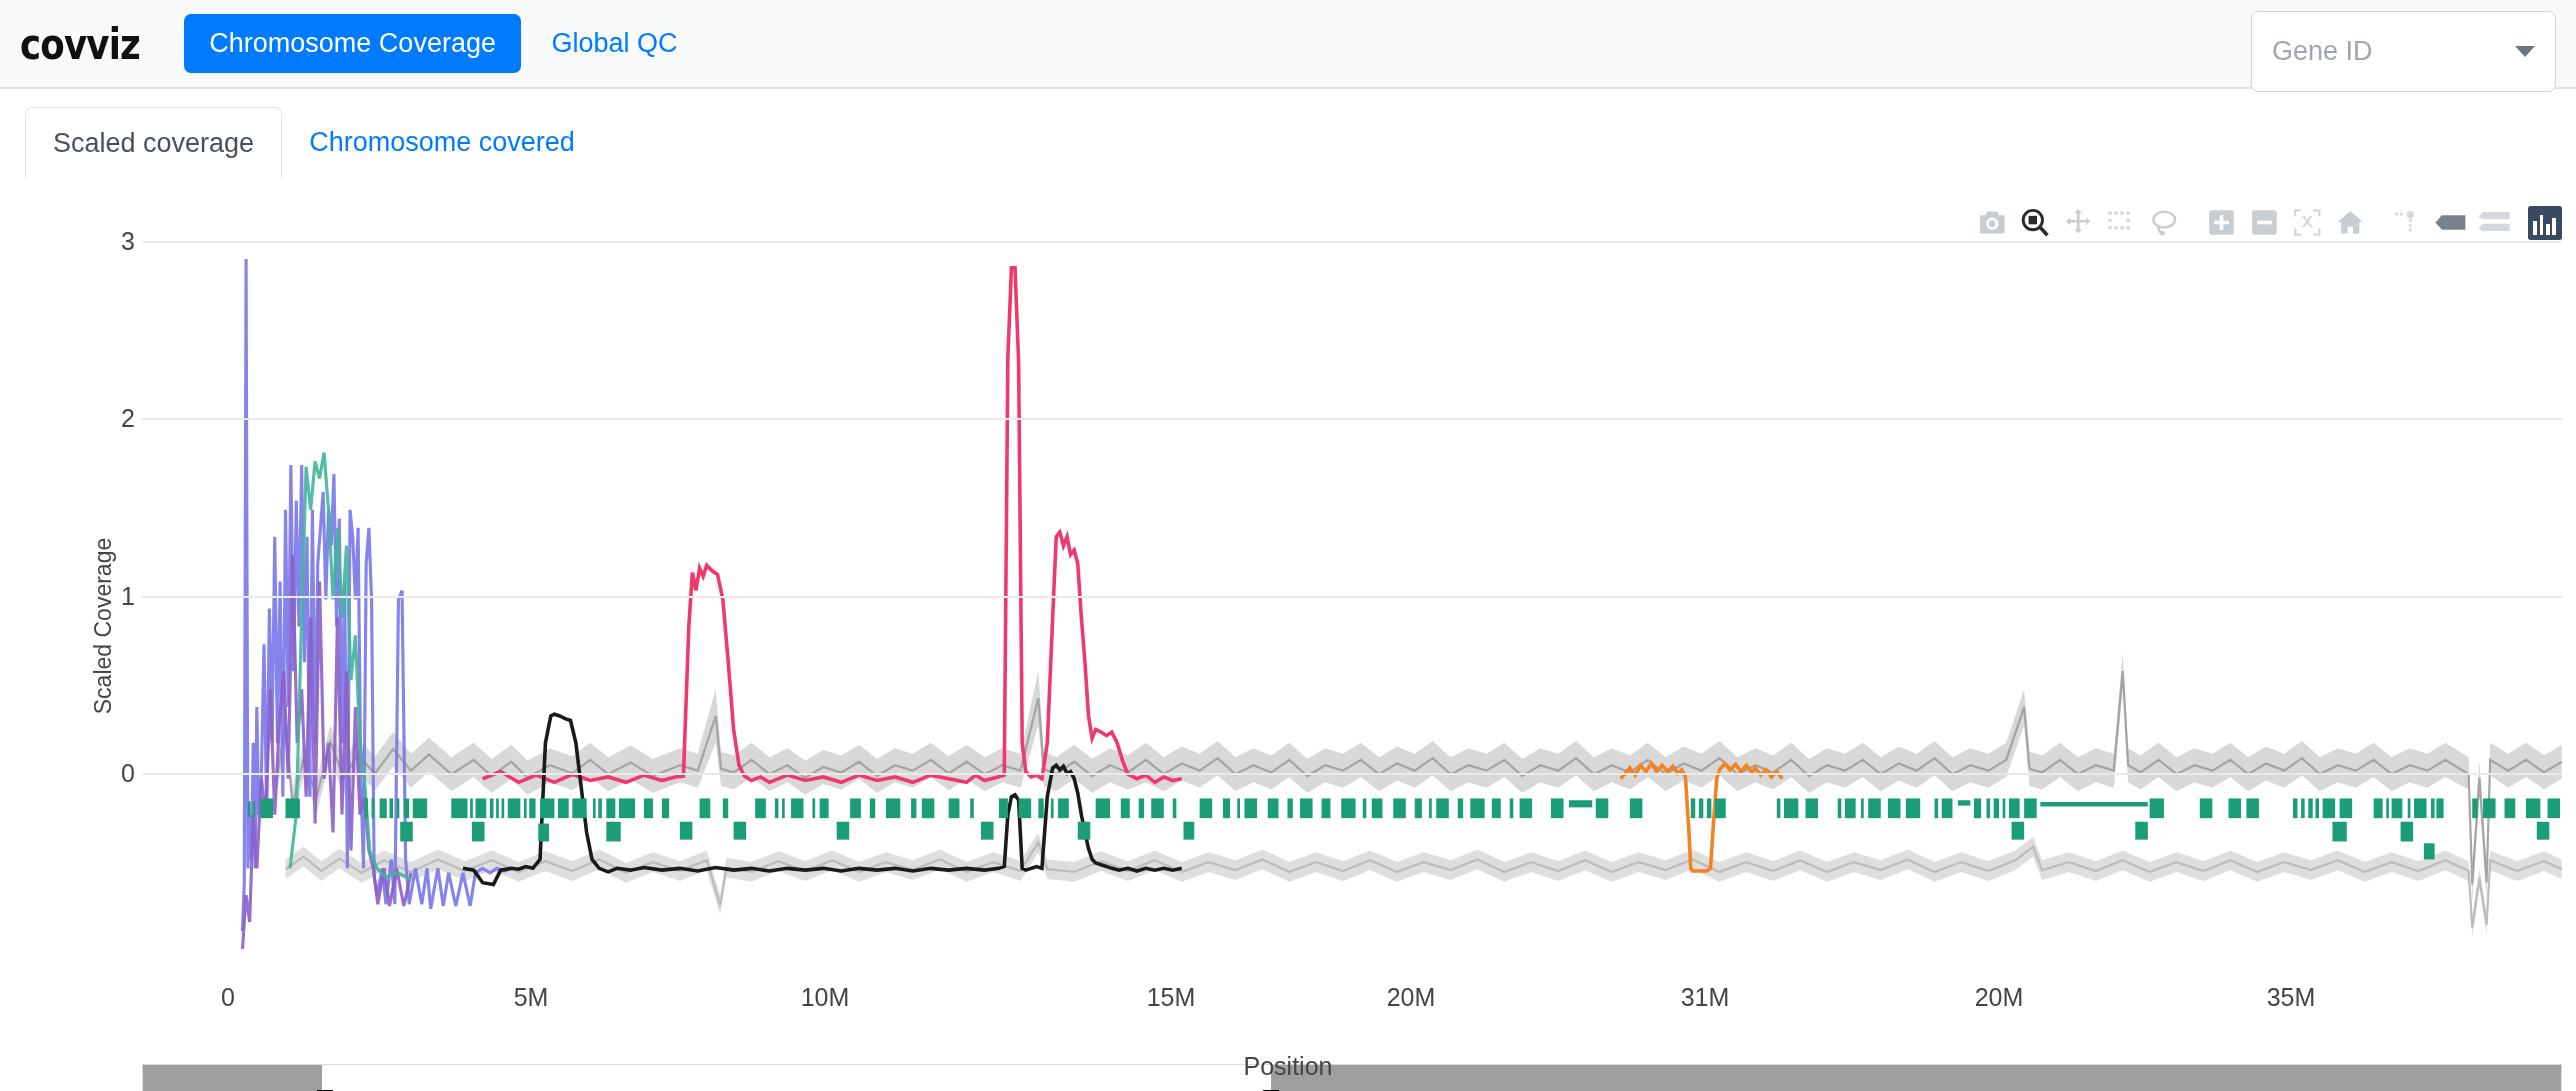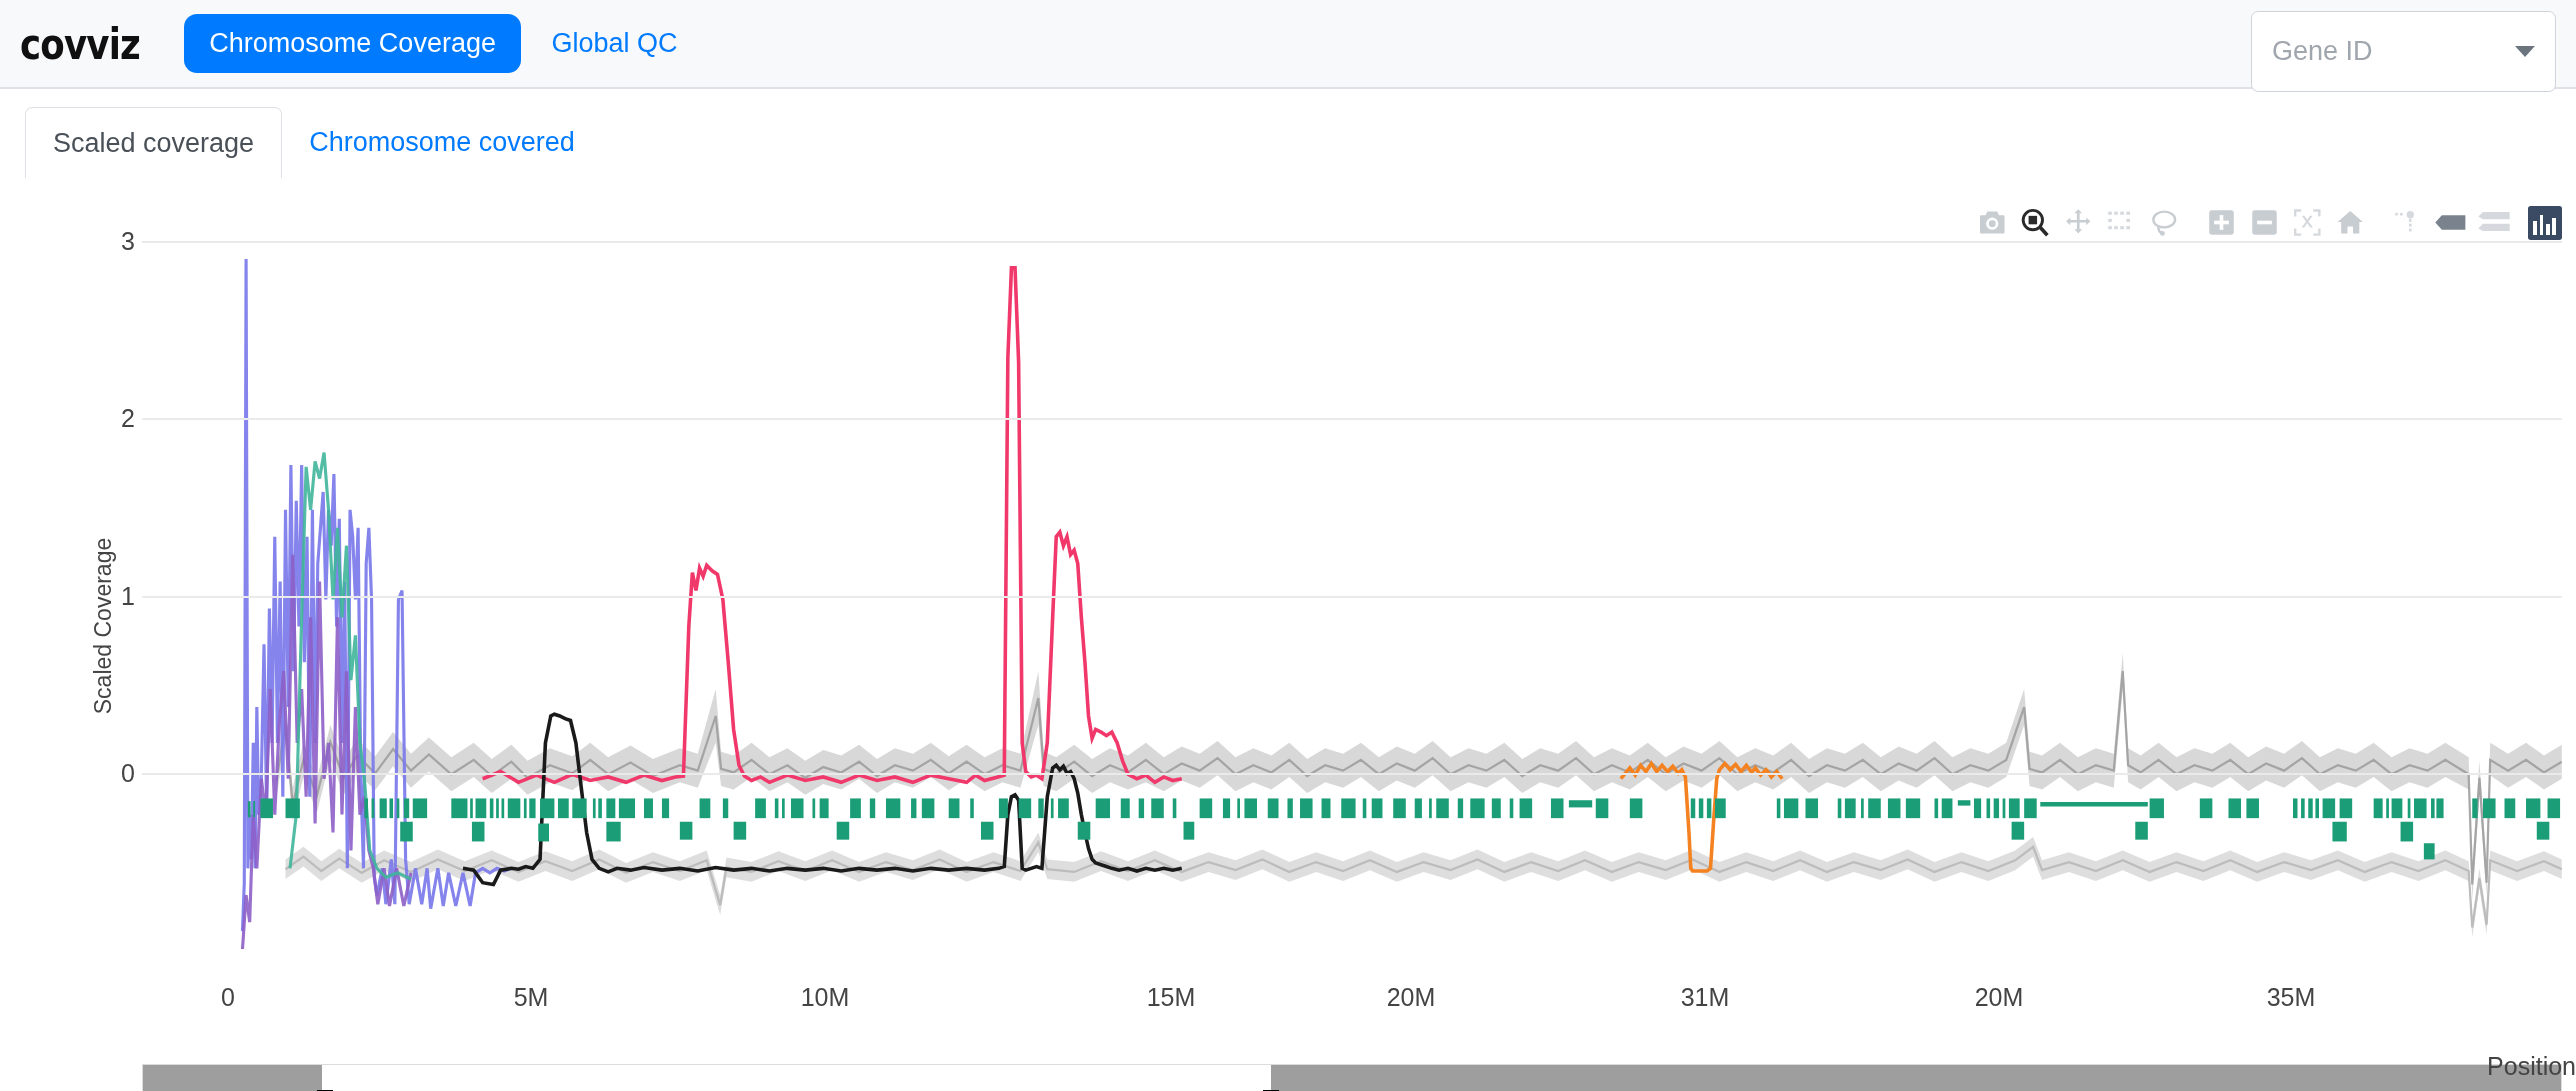--- a/index.html
+++ b/index.html
@@ -29,21 +29,21 @@
     font-stretch: condensed;
     transform: scaleX(0.92);
     transform-origin: left center;
   }
   .nav-pill {
     margin-left: 34px;
     background: #007bff;
     color: #ffffff;
     font-size: 27px;
     padding: 14.3px 25px;
-    border-radius: 13px;
+    border-radius: 7px;
     white-space: nowrap;
     cursor: pointer;
   }
   .nav-link {
     margin-left: 30.5px;
     color: #007bff;
     font-size: 27px;
     cursor: pointer;
     white-space: nowrap;
   }
@@ -210,21 +210,21 @@
     position: absolute;
     font-size: 25px;
     color: #444444;
     transform: translateX(-50%);
     top: 805px;
   }
   .xtitle {
     position: absolute;
     left: 0; right: 0;
     top: 874px;
-    text-align: right;
+    text-align: center;
     font-size: 25px;
     color: #444444;
   }
   
   .rangeslider {
     position: absolute;
     left: 142px; top: 886px;
     width: 2420px; height: 125px;
     background: #ffffff;
     border: 0.9px solid #dcdcdc;

